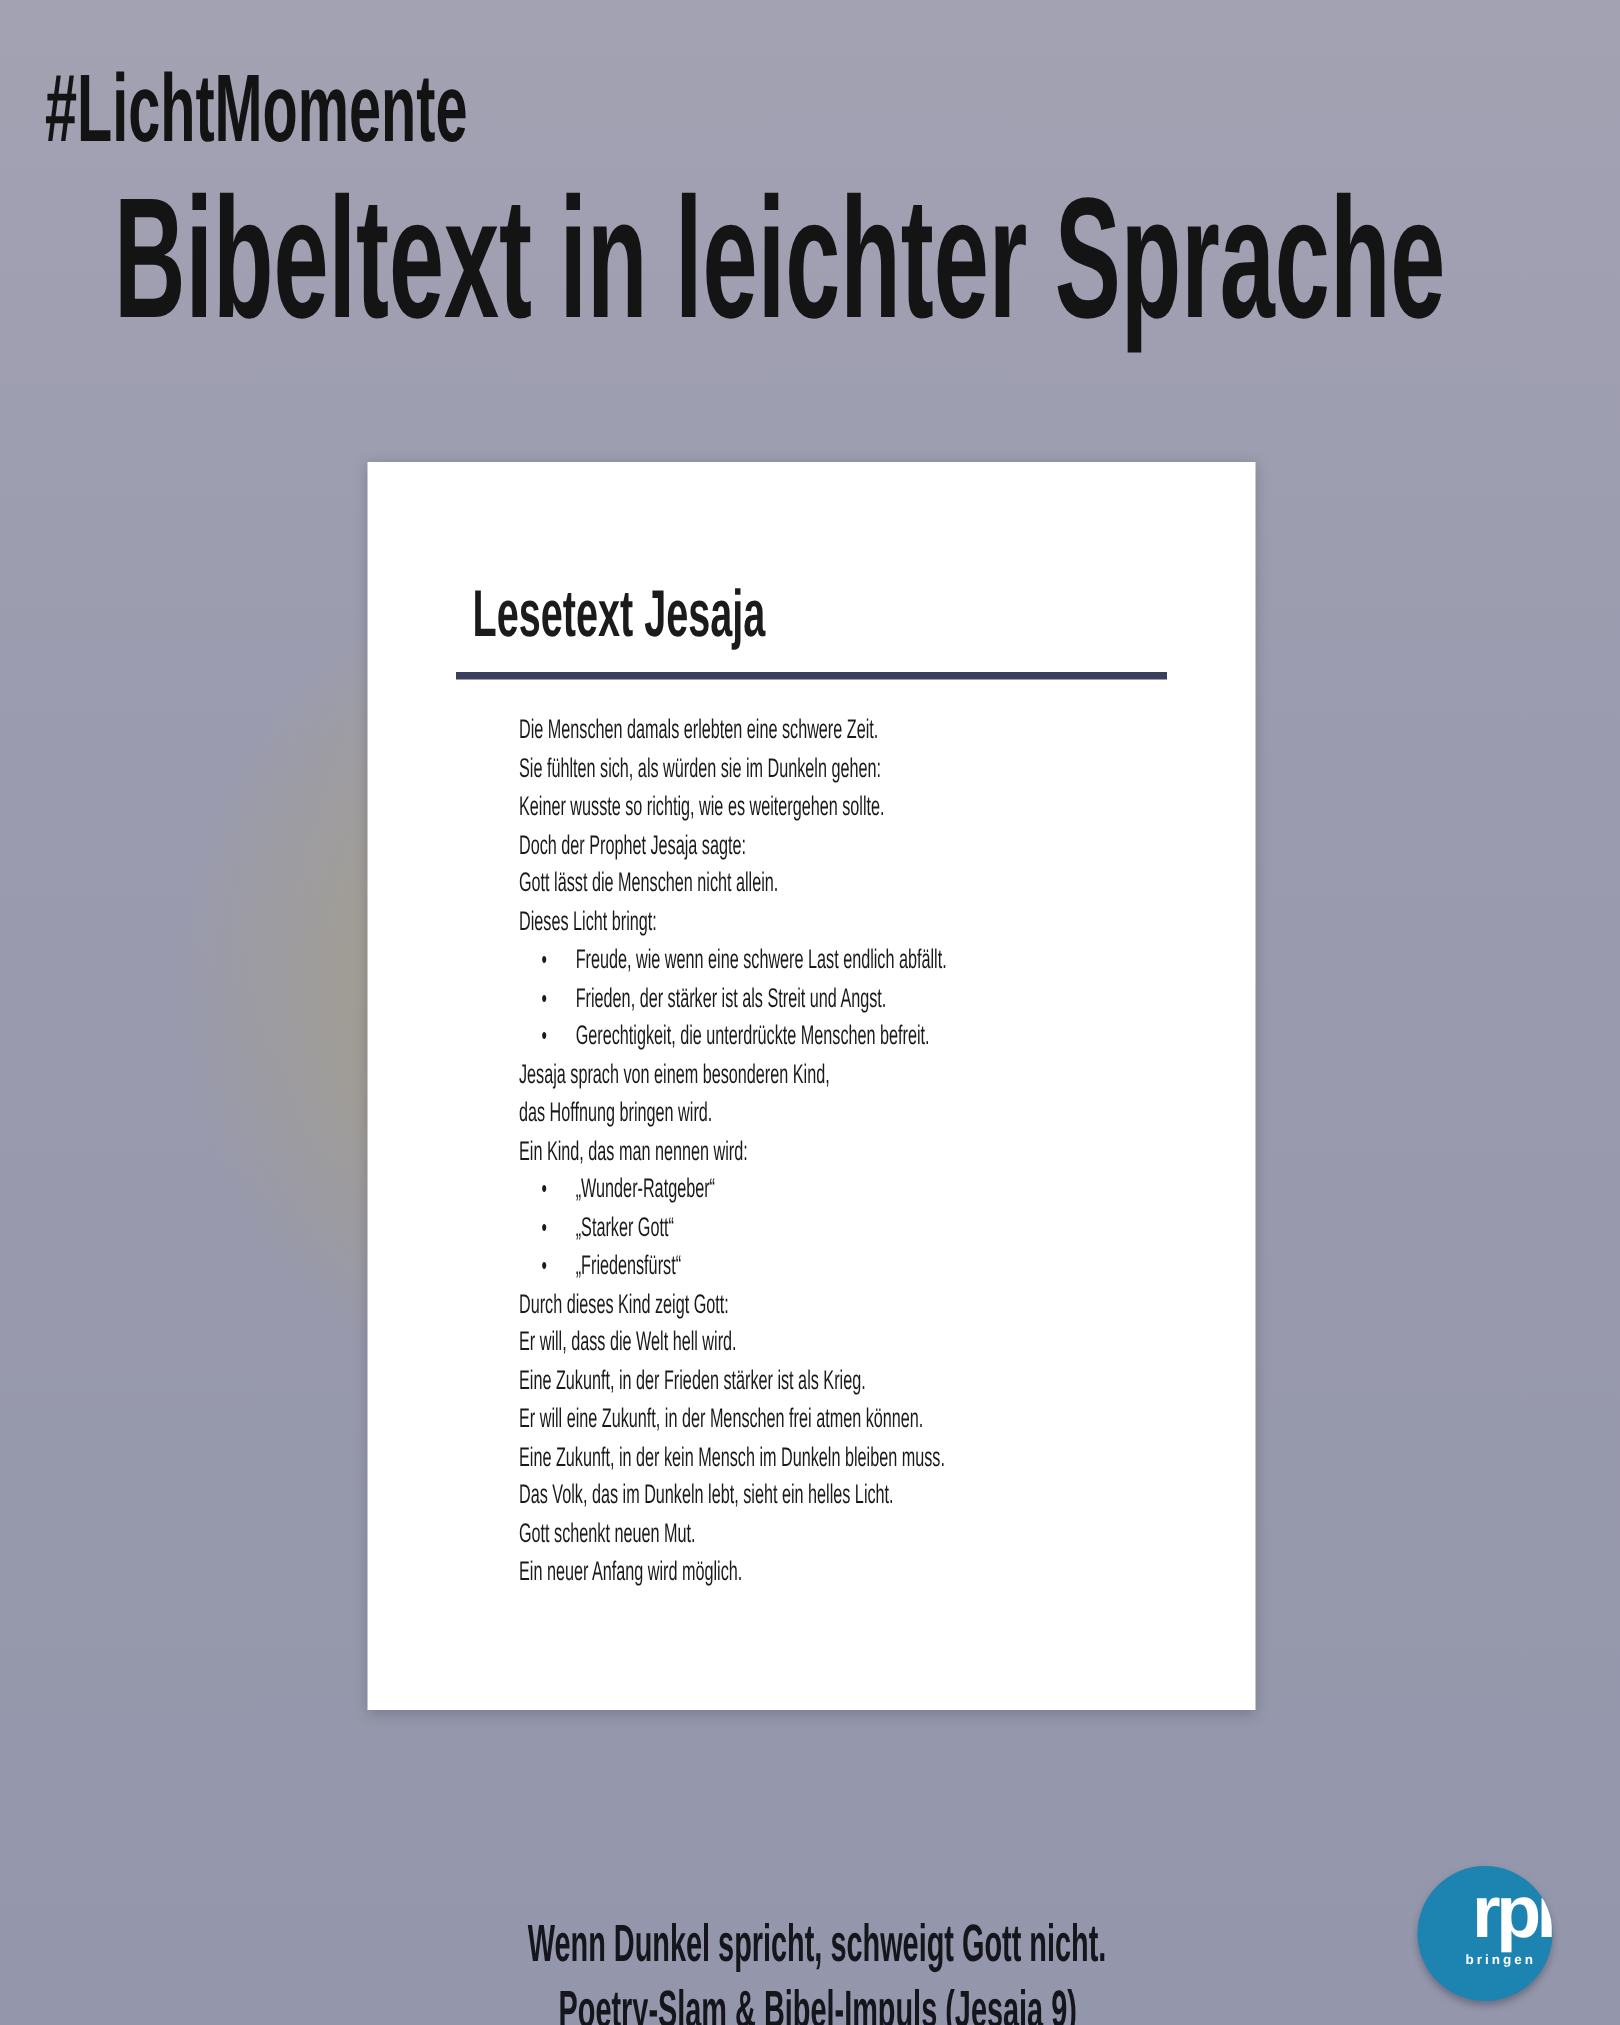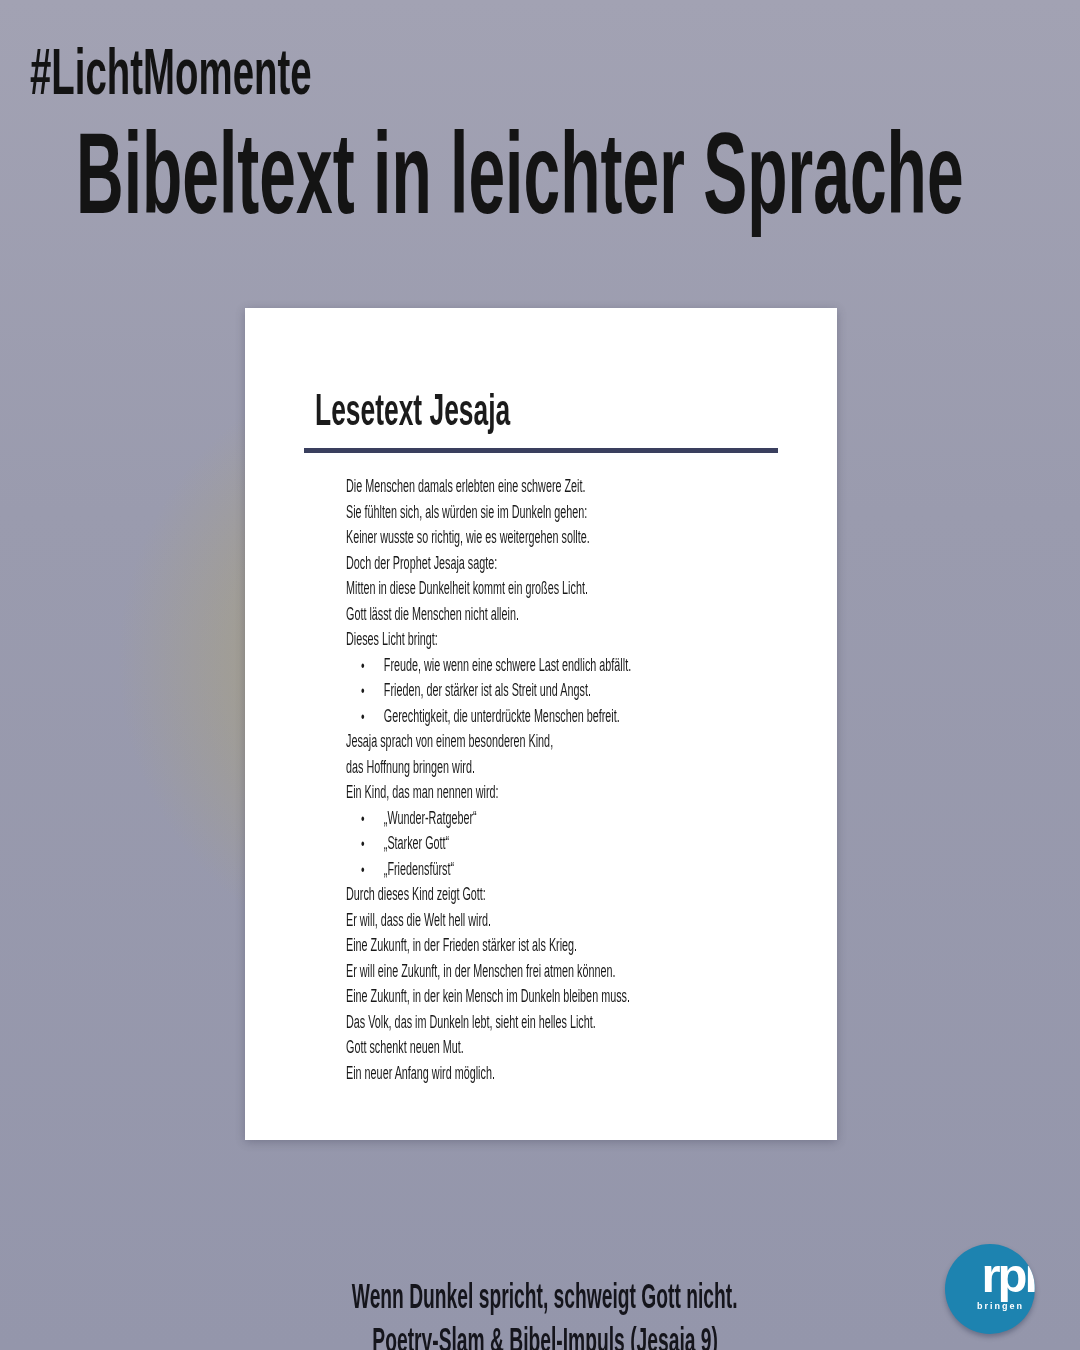--- a/index.html
+++ b/index.html
@@ -184,21 +184,20 @@
   <div class="card">
     <h2 class="card-heading">
       <span class="cond">Lesetext Jesaja</span>
     </h2>
     <div class="rule"></div>
     <div class="card-body" id="card-body">
         <div class="line"><span class="cond-body">Die Menschen damals erlebten eine schwere Zeit.</span></div>
         <div class="line"><span class="cond-body">Sie fühlten sich, als würden sie im Dunkeln gehen:</span></div>
         <div class="line"><span class="cond-body">Keiner wusste so richtig, wie es weitergehen sollte.</span></div>
         <div class="line"><span class="cond-body">Doch der Prophet Jesaja sagte:</span></div>
-        <div class="line"><span class="cond-body">Mitten in diese Dunkelheit kommt ein großes Licht.</span></div>
         <div class="line"><span class="cond-body">Gott lässt die Menschen nicht allein.</span></div>
         <div class="line"><span class="cond-body">Dieses Licht bringt:</span></div>
         <div class="line bullet"><span class="cond-body">Freude, wie wenn eine schwere Last endlich abfällt.</span></div>
         <div class="line bullet"><span class="cond-body">Frieden, der stärker ist als Streit und Angst.</span></div>
         <div class="line bullet"><span class="cond-body">Gerechtigkeit, die unterdrückte Menschen befreit.</span></div>
         <div class="line"><span class="cond-body">Jesaja sprach von einem besonderen Kind,</span></div>
         <div class="line"><span class="cond-body">das Hoffnung bringen wird.</span></div>
         <div class="line"><span class="cond-body">Ein Kind, das man nennen wird:</span></div>
         <div class="line bullet"><span class="cond-body">„Wunder-Ratgeber“</span></div>
         <div class="line bullet"><span class="cond-body">„Starker Gott“</span></div>

